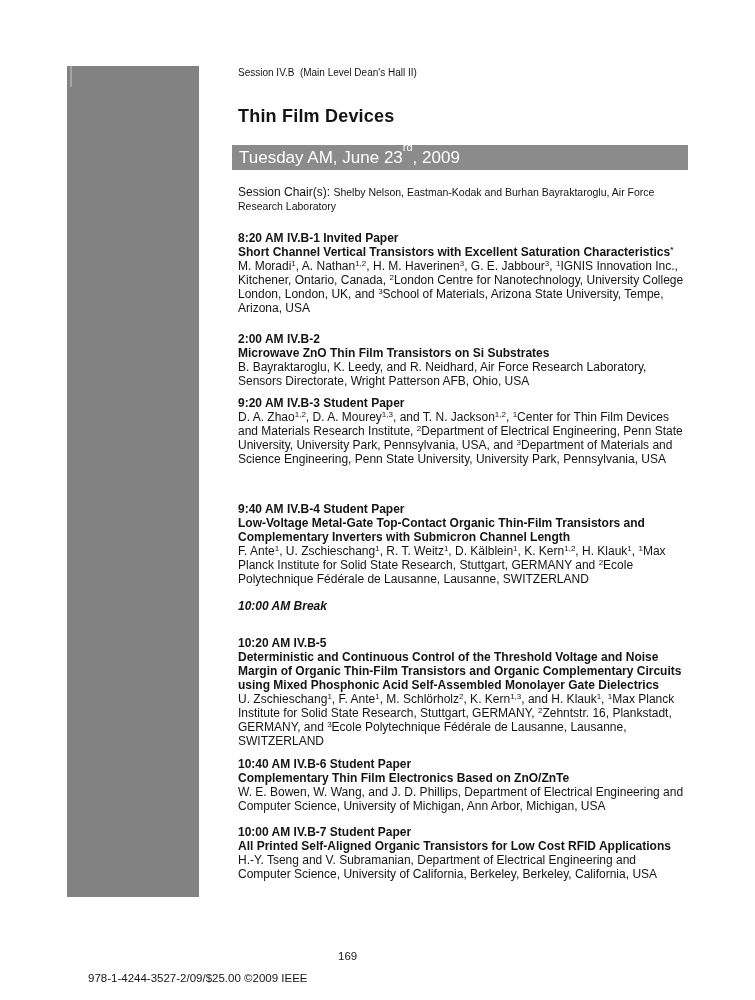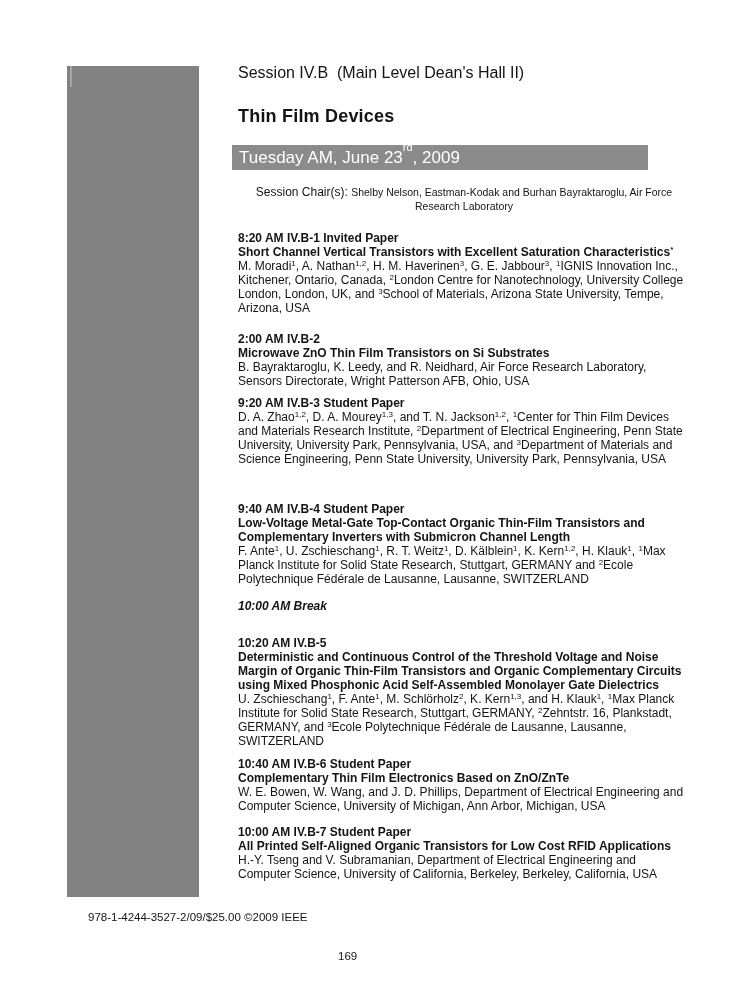--- a/index.html
+++ b/index.html
@@ -14,52 +14,52 @@
     width: 132px; height: 831px; background: #828282;
   }
   .sidebar-notch {
     position: absolute; left: 3px; top: 0;
     width: 2px; height: 21px; background: #a6a6a6;
   }
   .content {
     position: absolute; left: 238px; top: 66px; width: 452px;
   }
   .session-line {
-    font-size: 16px; line-height: 14px; white-space: pre-wrap;
+    font-size: 10px; line-height: 14px; white-space: pre-wrap;
     margin-bottom: 23px;
   }
   .page-title {
     font-size: 18px; font-weight: bold; line-height: 26px;
     margin: 0 0 16px 0; letter-spacing: 0.2px;
   }
   .banner {
-    margin-left: -6px; width: 416px; box-sizing: border-box;
+    margin-left: -6px; width: 456px; box-sizing: border-box;
     background: #8b8b8b; color: #ffffff;
     font-size: 17px; line-height: 19px; padding: 3px 0 3px 7px;
     margin-bottom: 16px;
   }
   .banner sup { font-size: 11px; line-height: 0; position: relative; top: -5px; }
-  .chairs { margin: 0 0 18px 0; font-size: 12px; line-height: 13.5px; text-align: center; }
+  .chairs { margin: 0 0 18px 0; font-size: 12px; line-height: 13.5px; }
   .chairs .names { font-size: 10.5px; }
   .paper { font-size: 12px; line-height: 14px; }
   .paper .hd, .paper .ttl { font-weight: bold; }
   .paper sup, .ttl sup {
     font-size: 8px; line-height: 0; position: relative; top: -4px;
     vertical-align: baseline;
   }
   .break-entry { font-size: 12px; line-height: 14px; font-weight: bold; font-style: italic; }
   .mb17 { margin-bottom: 17px; }
   .mb8  { margin-bottom: 8px; }
   .mb10 { margin-bottom: 10px; }
   .mb13 { margin-bottom: 13px; margin-top: 36px; }
   .mb23 { margin-bottom: 23px; }
   .mb9  { margin-bottom: 9px; }
   .mb12 { margin-bottom: 12px; }
   .footer-copyright {
-    position: absolute; left: 88px; top: 911px;
+    position: absolute; left: 88px; top: 972px;
     font-size: 11.5px; line-height: 13px; text-align: center;
   }
   .footer-page {
     position: absolute; left: 338px; top: 950px;
     font-size: 11.5px; line-height: 13px;
   }
 </style>
 </head>
 <body>
 

